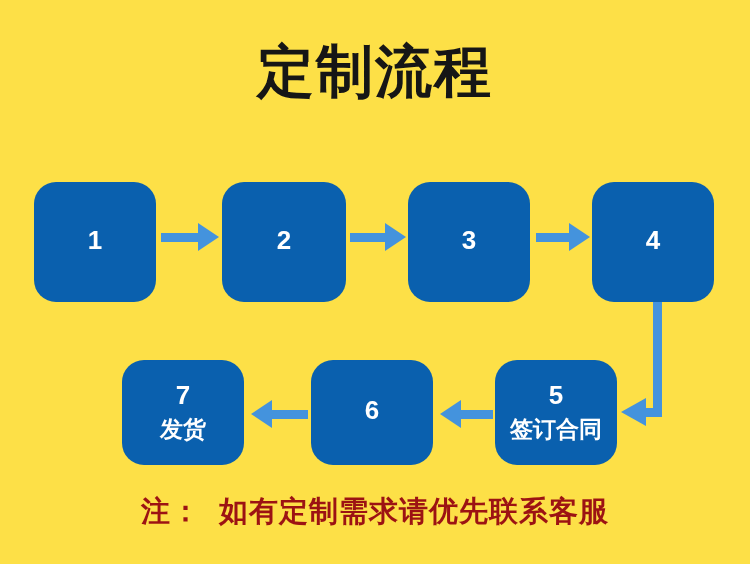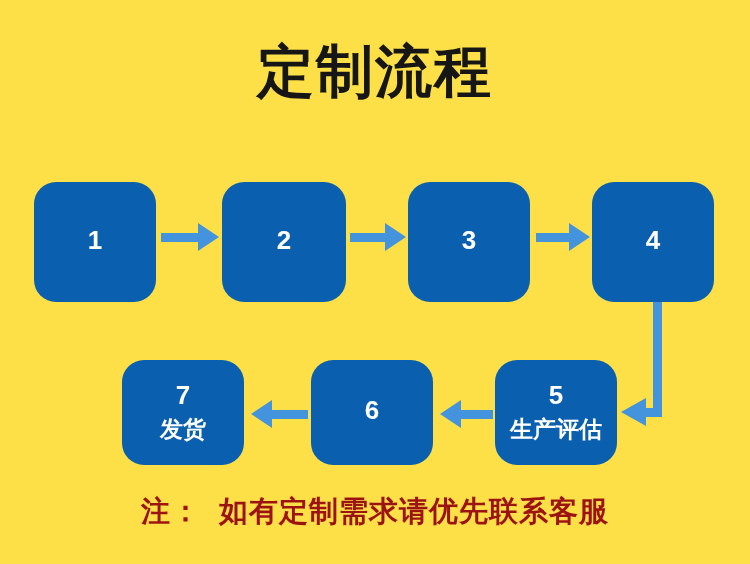--- a/index.html
+++ b/index.html
@@ -154,21 +154,21 @@
   <div class="step" id="step4">
     <div class="num">4</div>
   </div>
 
   <div class="elbow-v"></div>
   <div class="elbow-h"></div>
   <div class="elbow-head"></div>
 
   <div class="step" id="step5">
     <div class="num">5</div>
-    <div class="label">生产评估</div>
+    <div class="label">签订合同</div>
   </div>
 
   <div class="arrow" id="arr56">
     <div class="head-l"></div>
     <div class="shaft"></div>
   </div>
 
   <div class="step" id="step6">
     <div class="num">6</div>
   </div>

